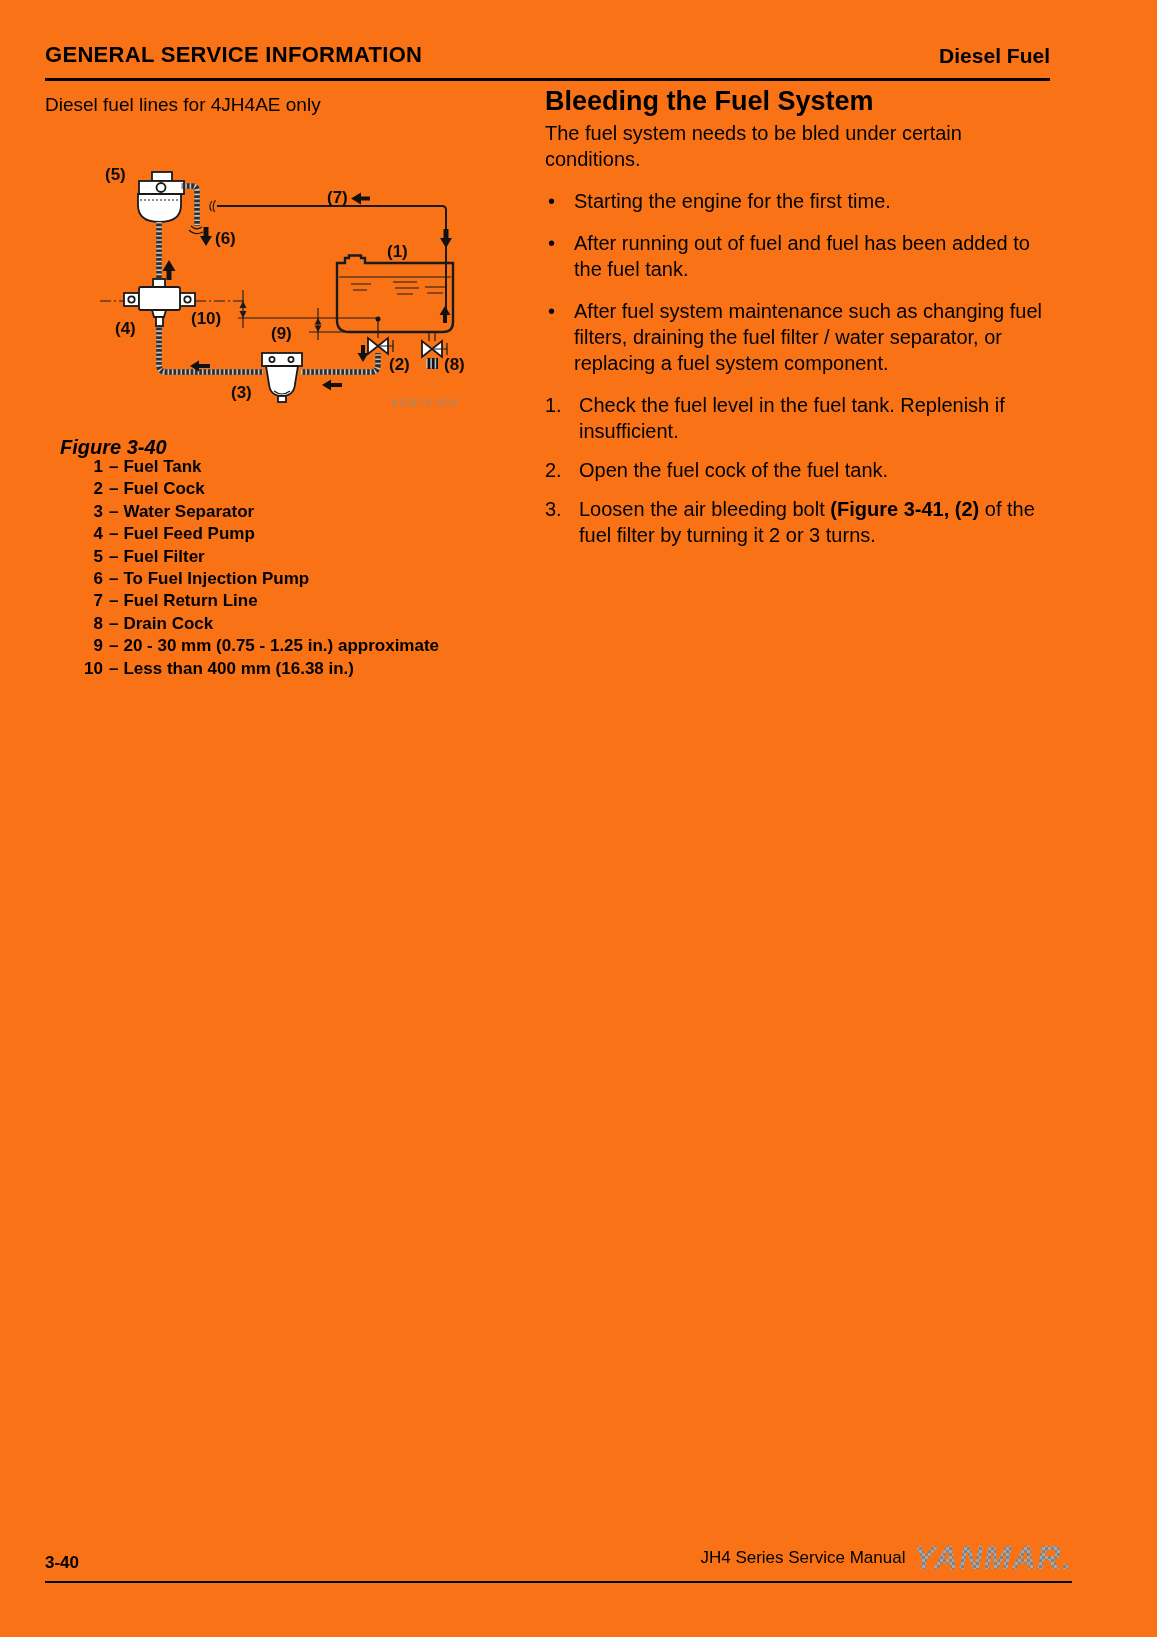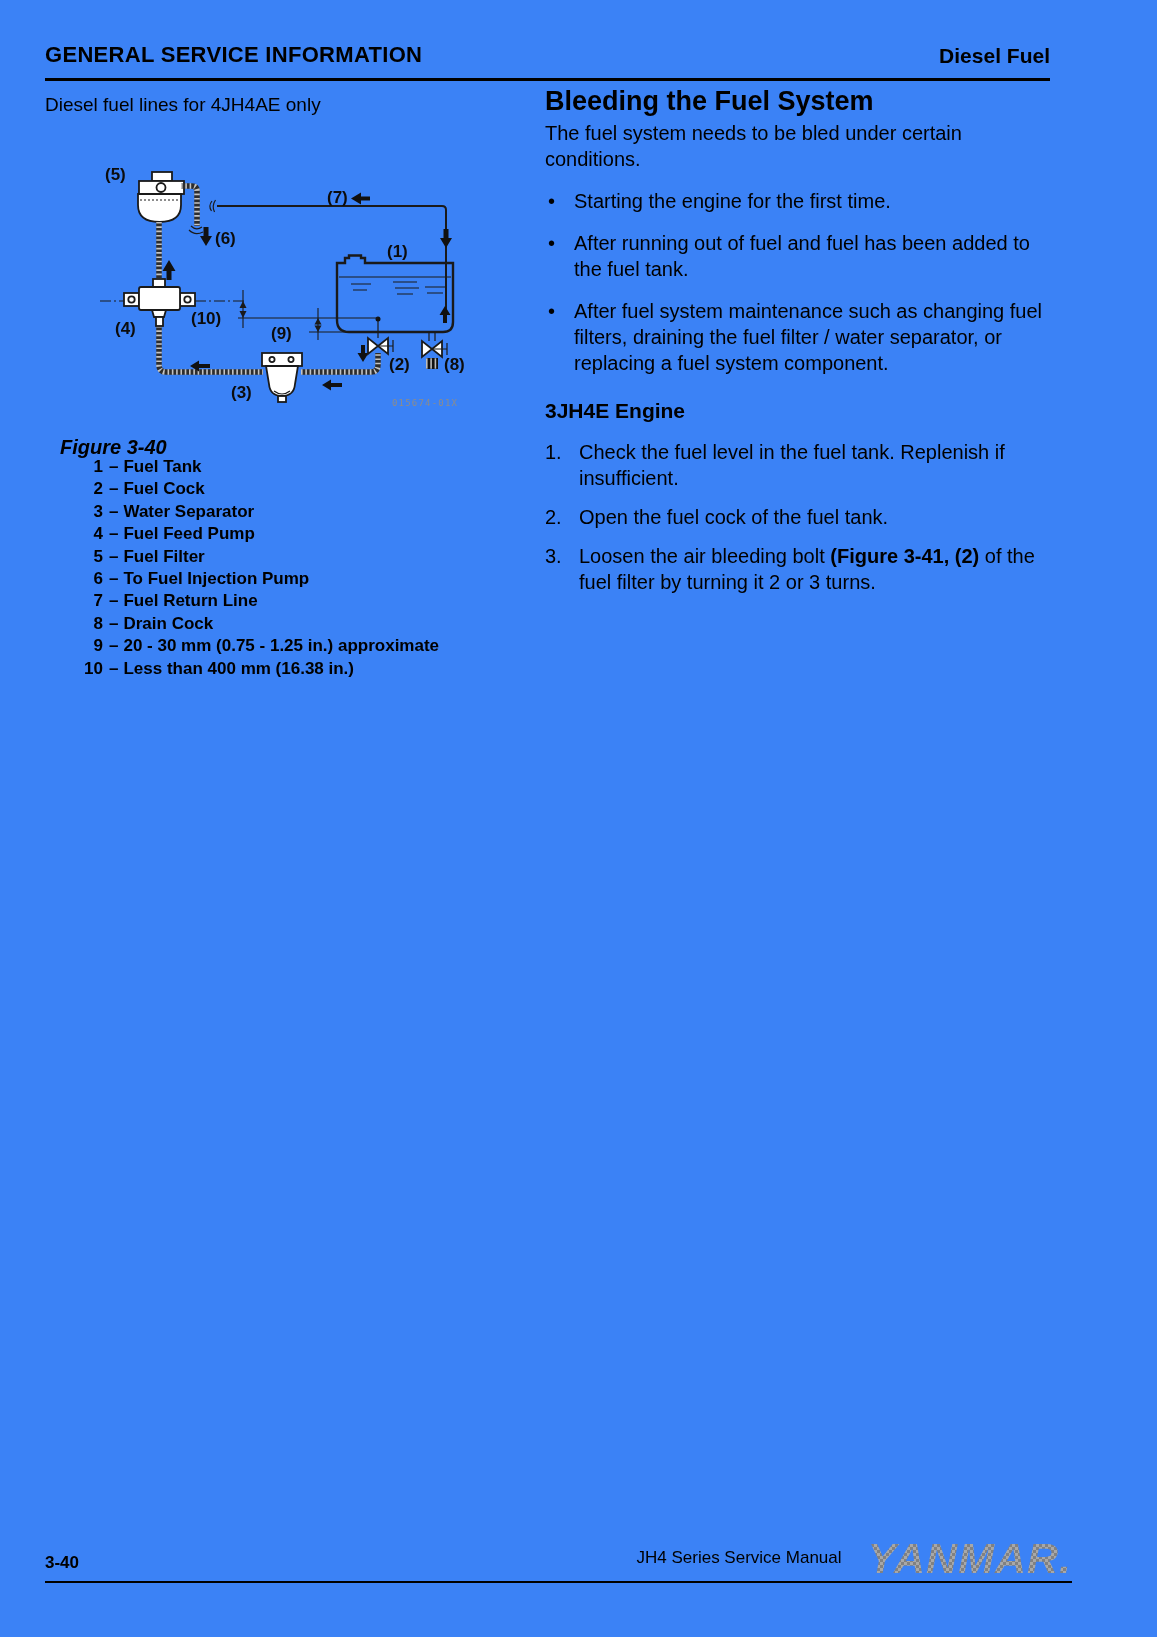--- a/index.html
+++ b/index.html
@@ -1,16 +1,16 @@
 <!DOCTYPE html>
 <html><head>
 <meta charset="utf-8">
 <style>
   html,body{margin:0;padding:0;background:#e8e8e8;}
-  .page{position:relative;width:1157px;height:1637px;background:#3b82f6;margin:0 auto;
+  .page{position:relative;width:1157px;height:1637px;background:#f97316;margin:0 auto;
         font-family:"Liberation Sans",sans-serif;color:#000;overflow:hidden;}
 
   
   .h-title{position:absolute;left:45px;top:42px;font-size:22px;font-weight:bold;letter-spacing:.3px;}
   .h-section{position:absolute;left:45px;top:44px;width:1005px;text-align:right;font-size:21px;font-weight:bold;}
   .h-rule{position:absolute;left:45px;top:78px;width:1005px;height:3px;background:#000;}
 
   
   .l-heading{position:absolute;left:45px;top:94px;font-size:19px;font-weight:normal;}
   .diagram{position:absolute;left:95px;top:150px;width:420px;height:275px;}
@@ -31,23 +31,23 @@
   .notice{display:block;font-style:italic;}
   .r-subheading{font-size:21px;font-weight:bold;margin:22px 0 15px 0;}
   .steps{list-style:none;margin:0;padding:0;}
   .steps li{position:relative;padding-left:34px;margin:0 0 13px 0;}
   .steps .num{position:absolute;left:0;top:0;}
   .steps b{font-weight:bold;}
 
   
   .f-page{position:absolute;left:45px;top:1553px;font-size:17px;font-weight:bold;text-align:center;}
   .f-right{position:absolute;left:45px;top:1538px;width:1027px;display:flex;
-           justify-content:flex-end;align-items:center;gap:26px;}
+           justify-content:flex-end;align-items:center;gap:8px;}
   .f-manual{font-size:17px;}
-  .yanmar{font-size:43px;font-weight:bold;font-style:italic;letter-spacing:1px;line-height:40px;
+  .yanmar{font-size:33px;font-weight:bold;font-style:italic;letter-spacing:1px;line-height:40px;
           background:repeating-conic-gradient(#818181 0% 25%, #a8a8a8 0% 50%) 0 0 / 6px 6px;
           -webkit-background-clip:text;background-clip:text;color:transparent;text-align:center;}
   @supports not ((-webkit-background-clip:text) or (background-clip:text)){
     .yanmar{color:#8a8a8a;background:none;}
   }
   .f-rule{position:absolute;left:45px;top:1581px;width:1027px;height:2px;background:#000;}
   .f-copy{position:absolute;left:45px;top:1589px;width:1027px;text-align:center;font-size:17px;margin-top:48px;}
 
   
   .ln{fill:none;stroke:#1a1a1a;stroke-width:2px;}
@@ -249,21 +249,20 @@
       </li>
       <li>
         <span class="marker">•</span>
         <span>After running out of fuel and fuel has been added to the fuel tank.</span>
       </li>
       <li>
         <span class="marker">•</span>
         <span>After fuel system maintenance such as changing fuel filters, draining the fuel filter / water separator, or replacing a fuel system component.</span>
       </li>
     </ul>
-    <h3 class="r-subheading">3JH4E Engine</h3>
     <ol class="steps">
       <li>
         <span class="num">1.</span>
         <span>Check the fuel level in the fuel tank. Replenish if insufficient.</span>
       </li>
       <li>
         <span class="num">2.</span>
         <span>Open the fuel cock of the fuel tank.</span>
       </li>
       <li>

